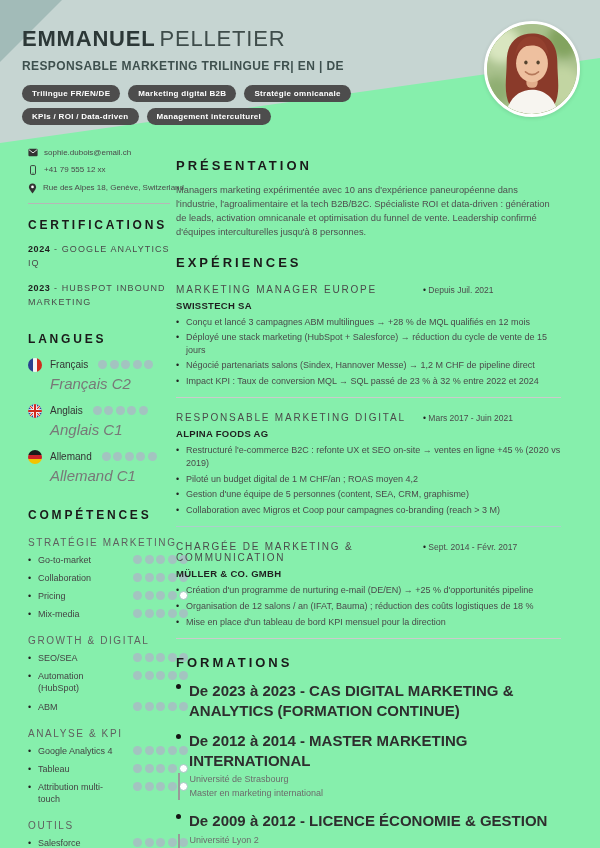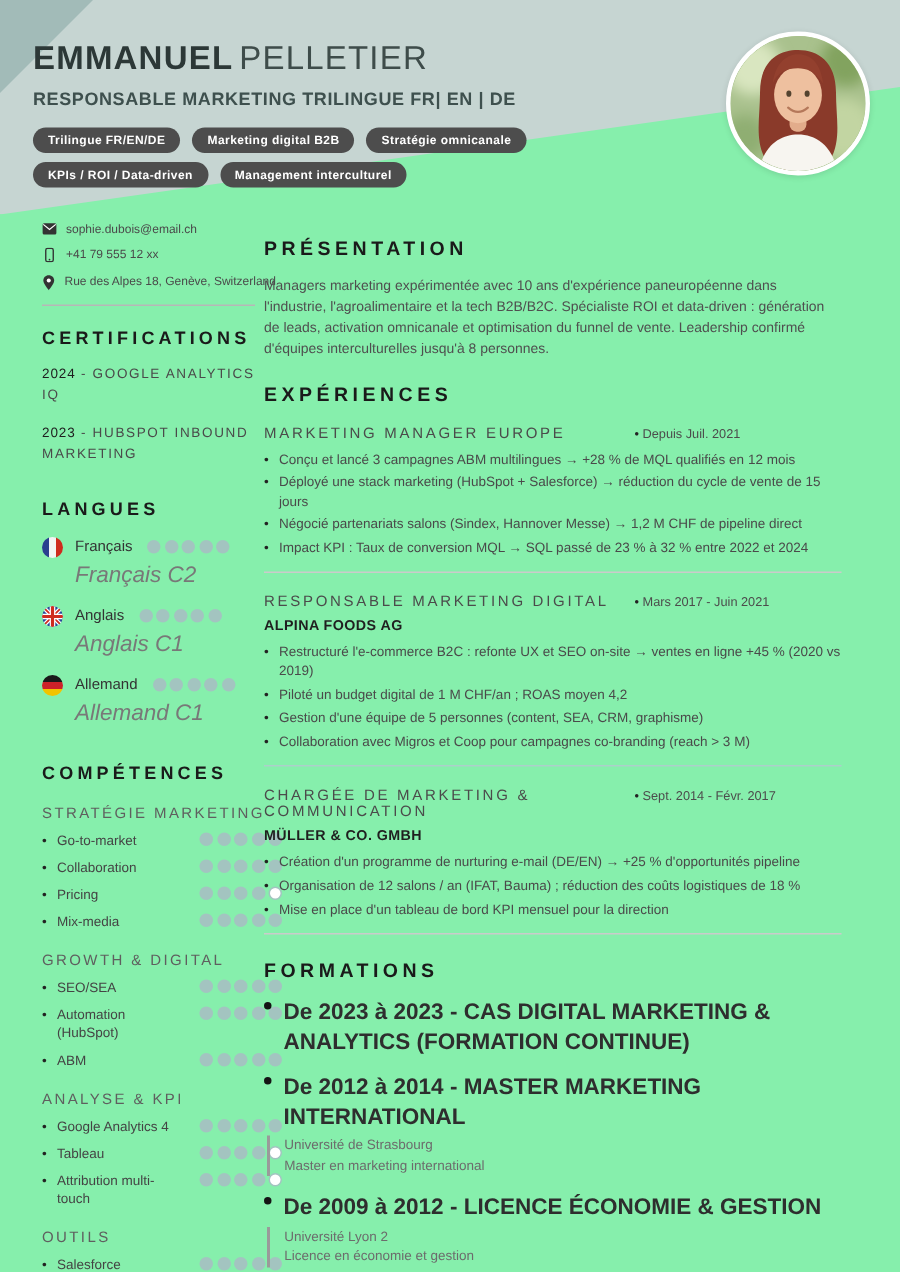--- a/index.html
+++ b/index.html
@@ -34,21 +34,21 @@
   .right-col .section-heading { font-size:13px; letter-spacing:3px; }
 
   
   .contact-row { display:flex; align-items:flex-start; gap:6px; margin-bottom:7px;
     font-size:8px; color:#4a4a4a; line-height:1.3; }
   .contact-row svg { flex:none; margin-top:0; }
   .left-divider { border-top:1px solid #b7b7b7; width:142px; margin-top:9px; }
 
   
   .cert-item { margin-top:11px; font-size:9px; letter-spacing:1.1px; color:#4a4a4a; line-height:1.55; width:150px; }
-  .cert-year { font-weight:400; color:#1e1e1e; letter-spacing:.6px; }
+  .cert-year { font-weight:700; color:#1e1e1e; letter-spacing:.6px; }
 
   
   .langs { margin-top:6px; }
   .lang-block { margin-top:12px; }
   .lang-row { display:flex; align-items:center; }
   .flag { width:14px; height:14px; border-radius:50%; flex:none; overflow:hidden; }
   .flag-fr { background:linear-gradient(90deg,#2a3f8f 33%,#f4f4f4 33% 66%,#cf2b1e 66%); }
   .flag-de { background:linear-gradient(180deg,#1a1a1a 33%,#cc2229 33% 66%,#f2c300 66%); }
   .lang-name { font-size:10px; color:#333; margin-left:8px; }
   .lang-level-label { font-size:15px; font-style:italic; color:#787878; margin:3px 0 0 22px; }
@@ -417,20 +417,21 @@
     <div class="section-heading">PRÉSENTATION</div>
     <div class="presentation-text">Managers marketing expérimentée avec 10 ans d'expérience paneuropéenne dans l'industrie, l'agroalimentaire et la tech B2B/B2C. Spécialiste ROI et data-driven : génération de leads, activation omnicanale et optimisation du funnel de vente. Leadership confirmé d'équipes interculturelles jusqu'à 8 personnes.</div>
 
     <div class="section-heading experiences-heading">EXPÉRIENCES</div>
     <div class="exp-list">
   <div class="exp-item">
     <div class="exp-head">
       <span class="exp-title">MARKETING MANAGER EUROPE</span>
       <span class="exp-date">Depuis Juil. 2021</span>
     </div>
+    <div class="exp-company">SWISSTECH SA</div>
     <div class="exp-bullets">
   <div class="exp-bullet">
     <span class="bullet-dot">•</span>
     <span class="exp-bullet-text">Conçu et lancé 3 campagnes ABM multilingues → +28 % de MQL qualifiés en 12 mois</span>
   </div>
 
   <div class="exp-bullet">
     <span class="bullet-dot">•</span>
     <span class="exp-bullet-text">Déployé une stack marketing (HubSpot + Salesforce) → réduction du cycle de vente de 15 jours</span>
   </div>

